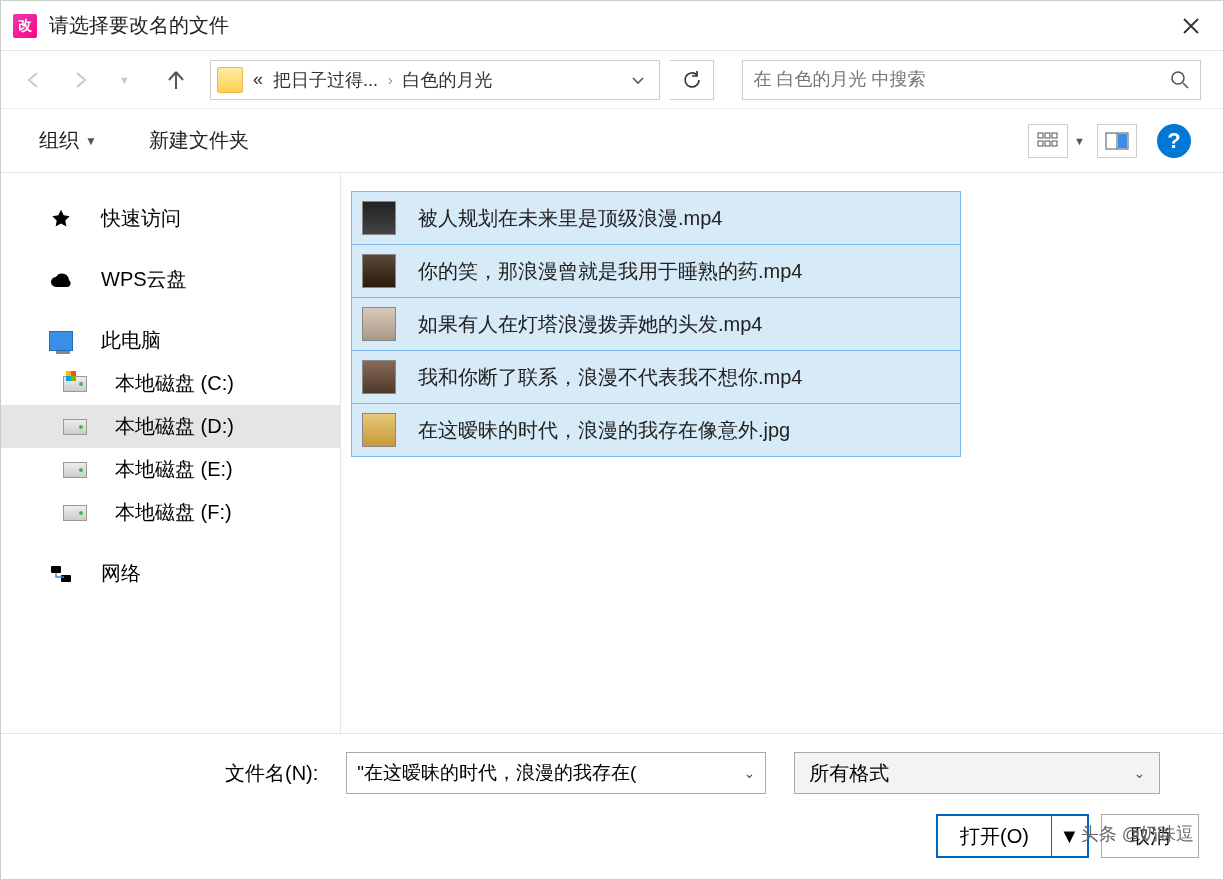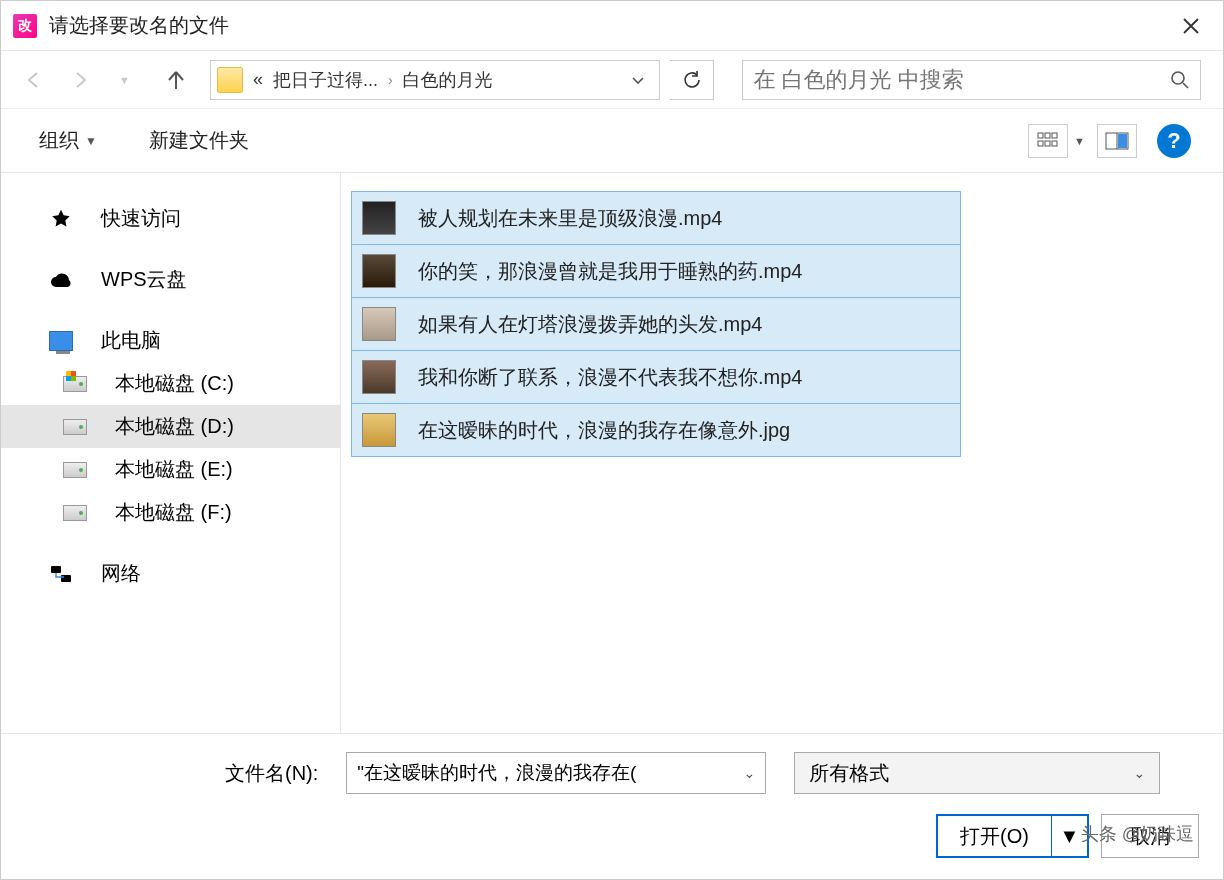--- a/index.html
+++ b/index.html
@@ -16,21 +16,21 @@
 .nav-arrows { display: flex; align-items: center; gap: 28px; color: #b0b0b0; }
 .nav-arrows .disabled { color: #c8c8c8; }
 .nav-up { margin: 0 14px 0 26px; color: #555; }
 .addressbar { flex: 1; max-width: 560px; border: 1px solid #ccc; height: 40px; display: flex; align-items: center; padding: 0 6px; }
 .addressbar .folder-ic { width: 26px; height: 26px; background: linear-gradient(#ffe9a6,#ffd24d); border:1px solid #e6b84d; border-radius:2px; }
 .addressbar .crumbs { flex: 1; display: flex; align-items: center; gap: 10px; padding-left: 10px; color: #333; font-size: 18px; }
 .addressbar .crumbs .sep { color: #888; font-size: 14px;}
 .addressbar .chev { color:#555; padding:0 8px; }
 .refresh-box { width: 44px; height: 40px; border: 1px solid #ccc; border-left:none; display:flex; align-items:center; justify-content:center; color:#333;}
 .searchbox { flex:1; border: 1px solid #ccc; height: 40px; display: flex; align-items: center; padding: 0 10px; margin-left:18px;}
-.searchbox input { border:none; outline:none; flex:1; font-size:22px; color:#666; background:transparent;}
+.searchbox input { border:none; outline:none; flex:1; font-size:18px; color:#666; background:transparent;}
 .searchbox .mag { color:#555; }
 
 
 .toolbar { height: 64px; display: flex; align-items: center; padding: 0 32px; border-bottom:1px solid #e5e5e5;}
 .toolbar .btn { display:flex; align-items:center; gap:6px; font-size:20px; color:#222; cursor:pointer; padding:4px 6px;}
 .toolbar .btn .drop { font-size:12px; color:#555; }
 .toolbar .spacer { flex:1; }
 .toolbar .viewbtn { width:40px; height:34px; border:1px solid #ccc; display:flex; align-items:center; justify-content:center; margin-left:6px; cursor:pointer;}
 .toolbar .help { width:34px; height:34px; border-radius:50%; background:#0078d4; color:#fff; display:flex; align-items:center; justify-content:center; font-weight:bold; font-size:22px; margin-left:20px; cursor:pointer;}
 

